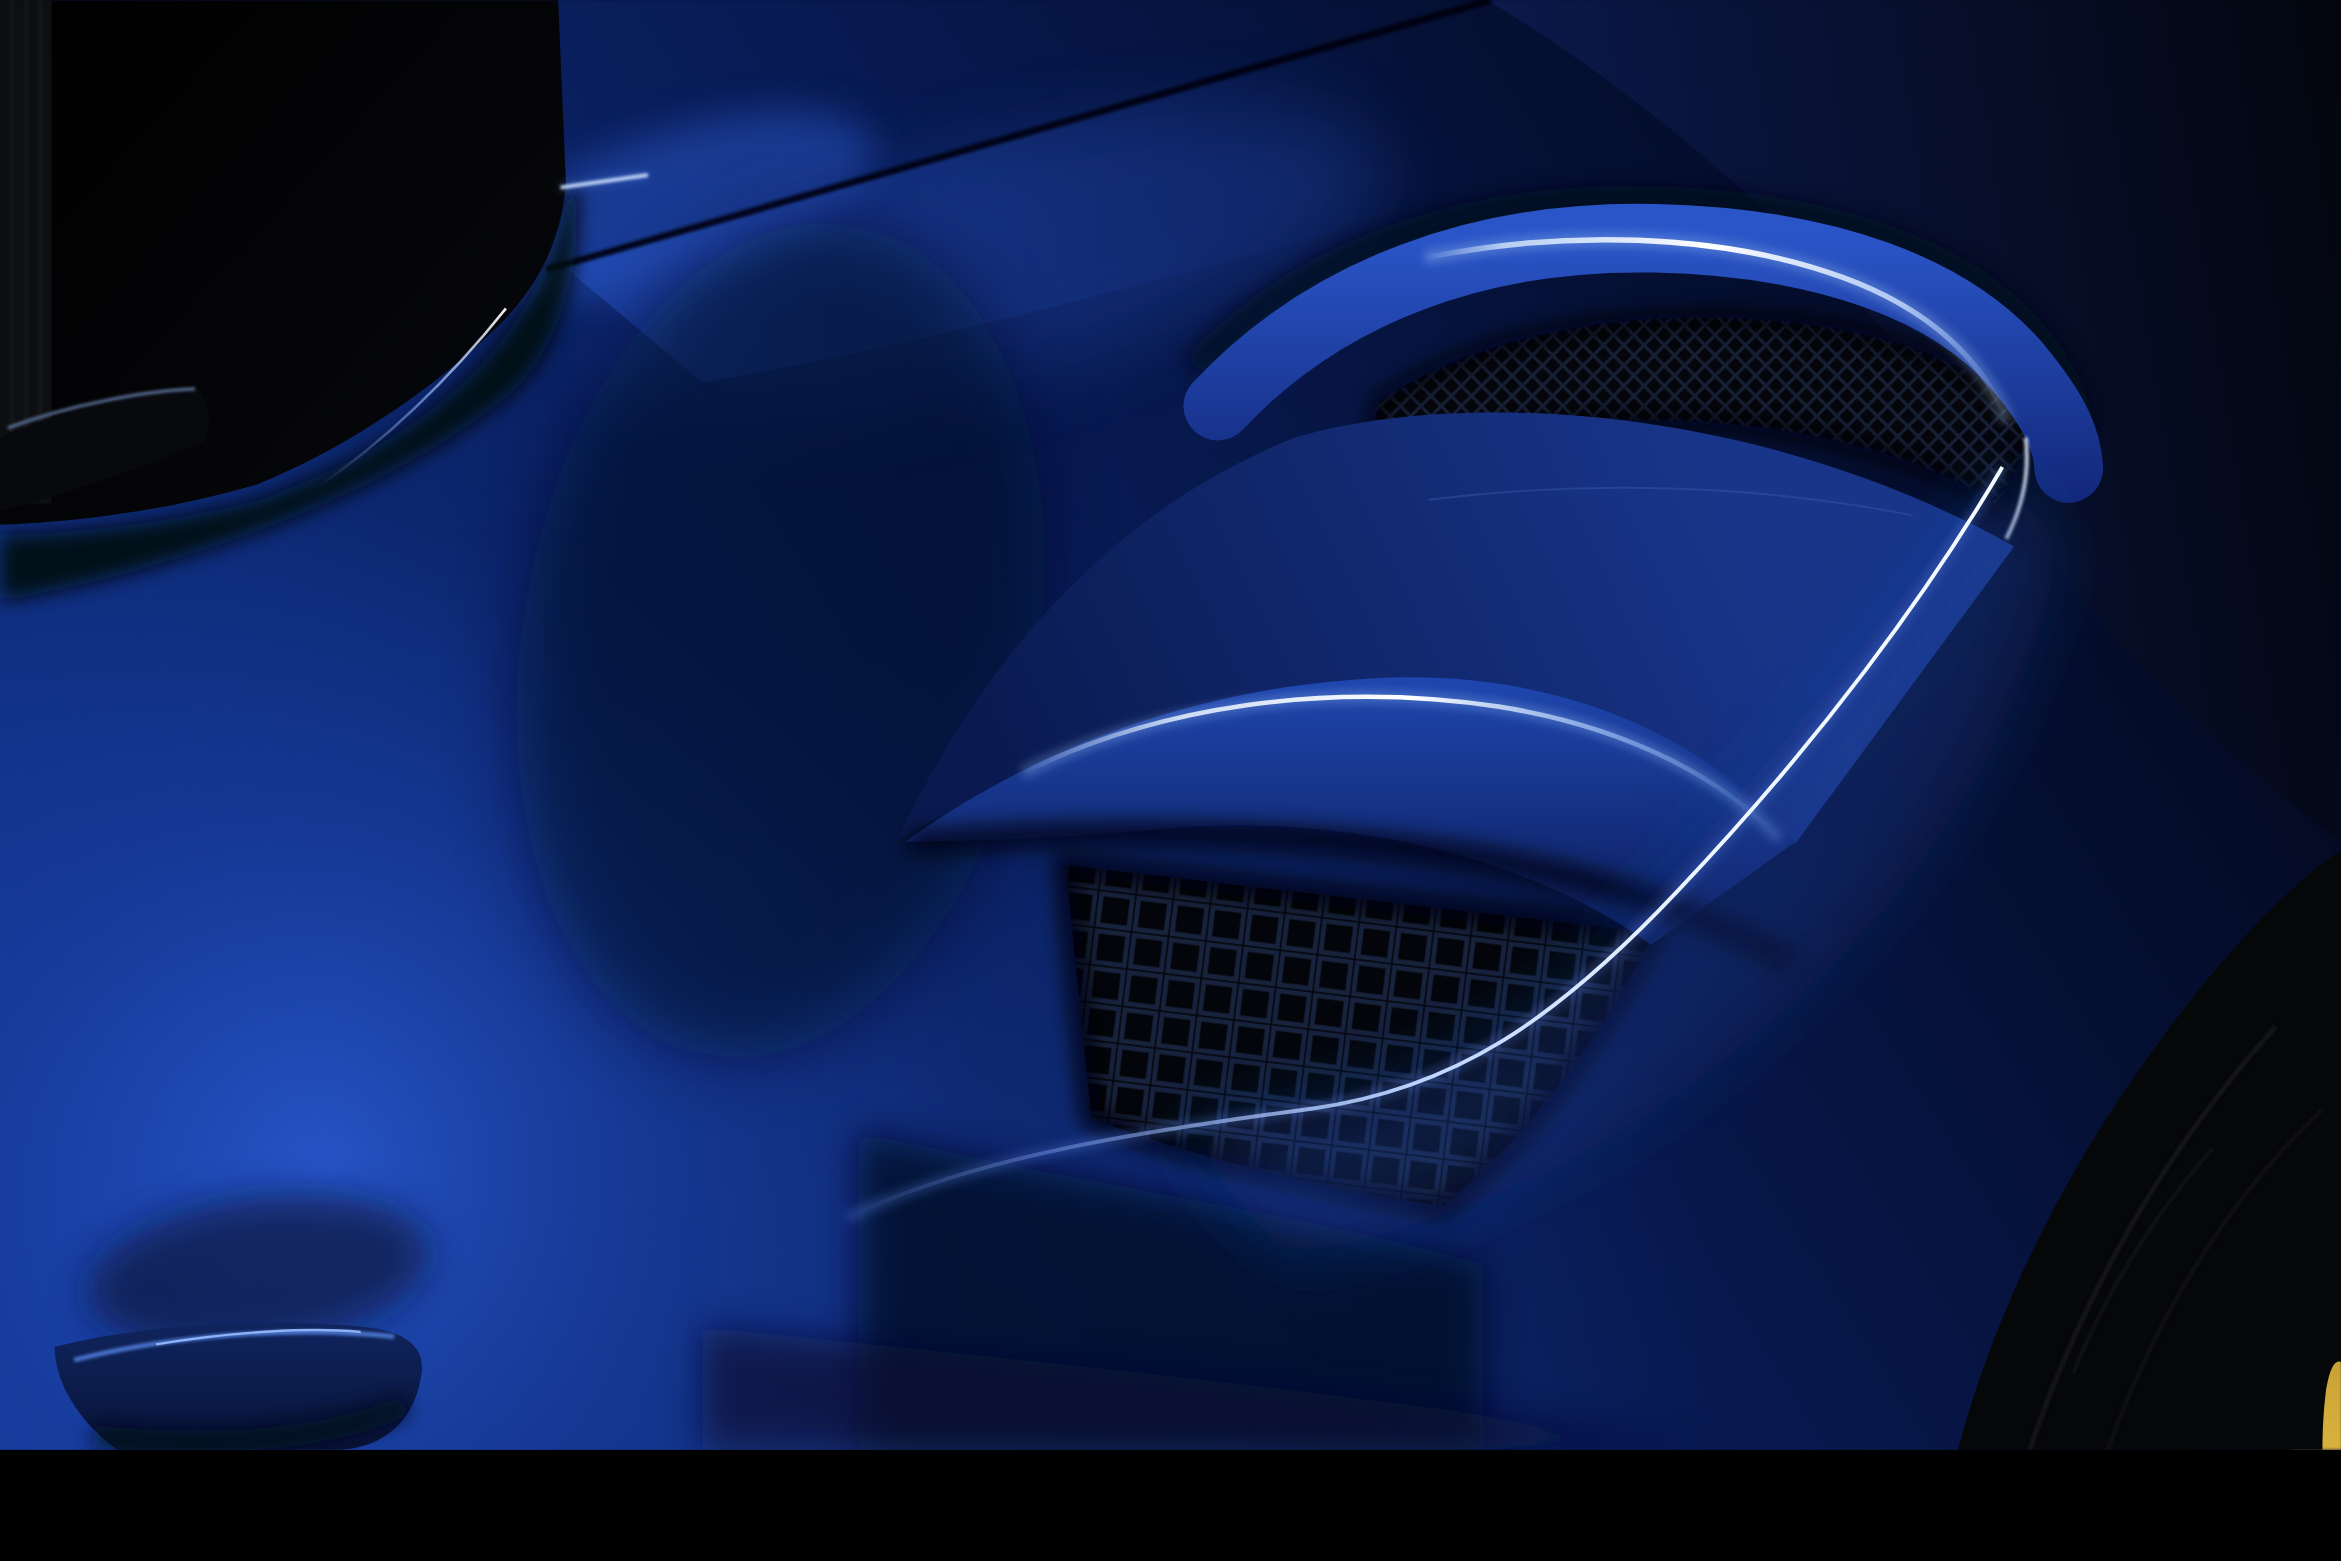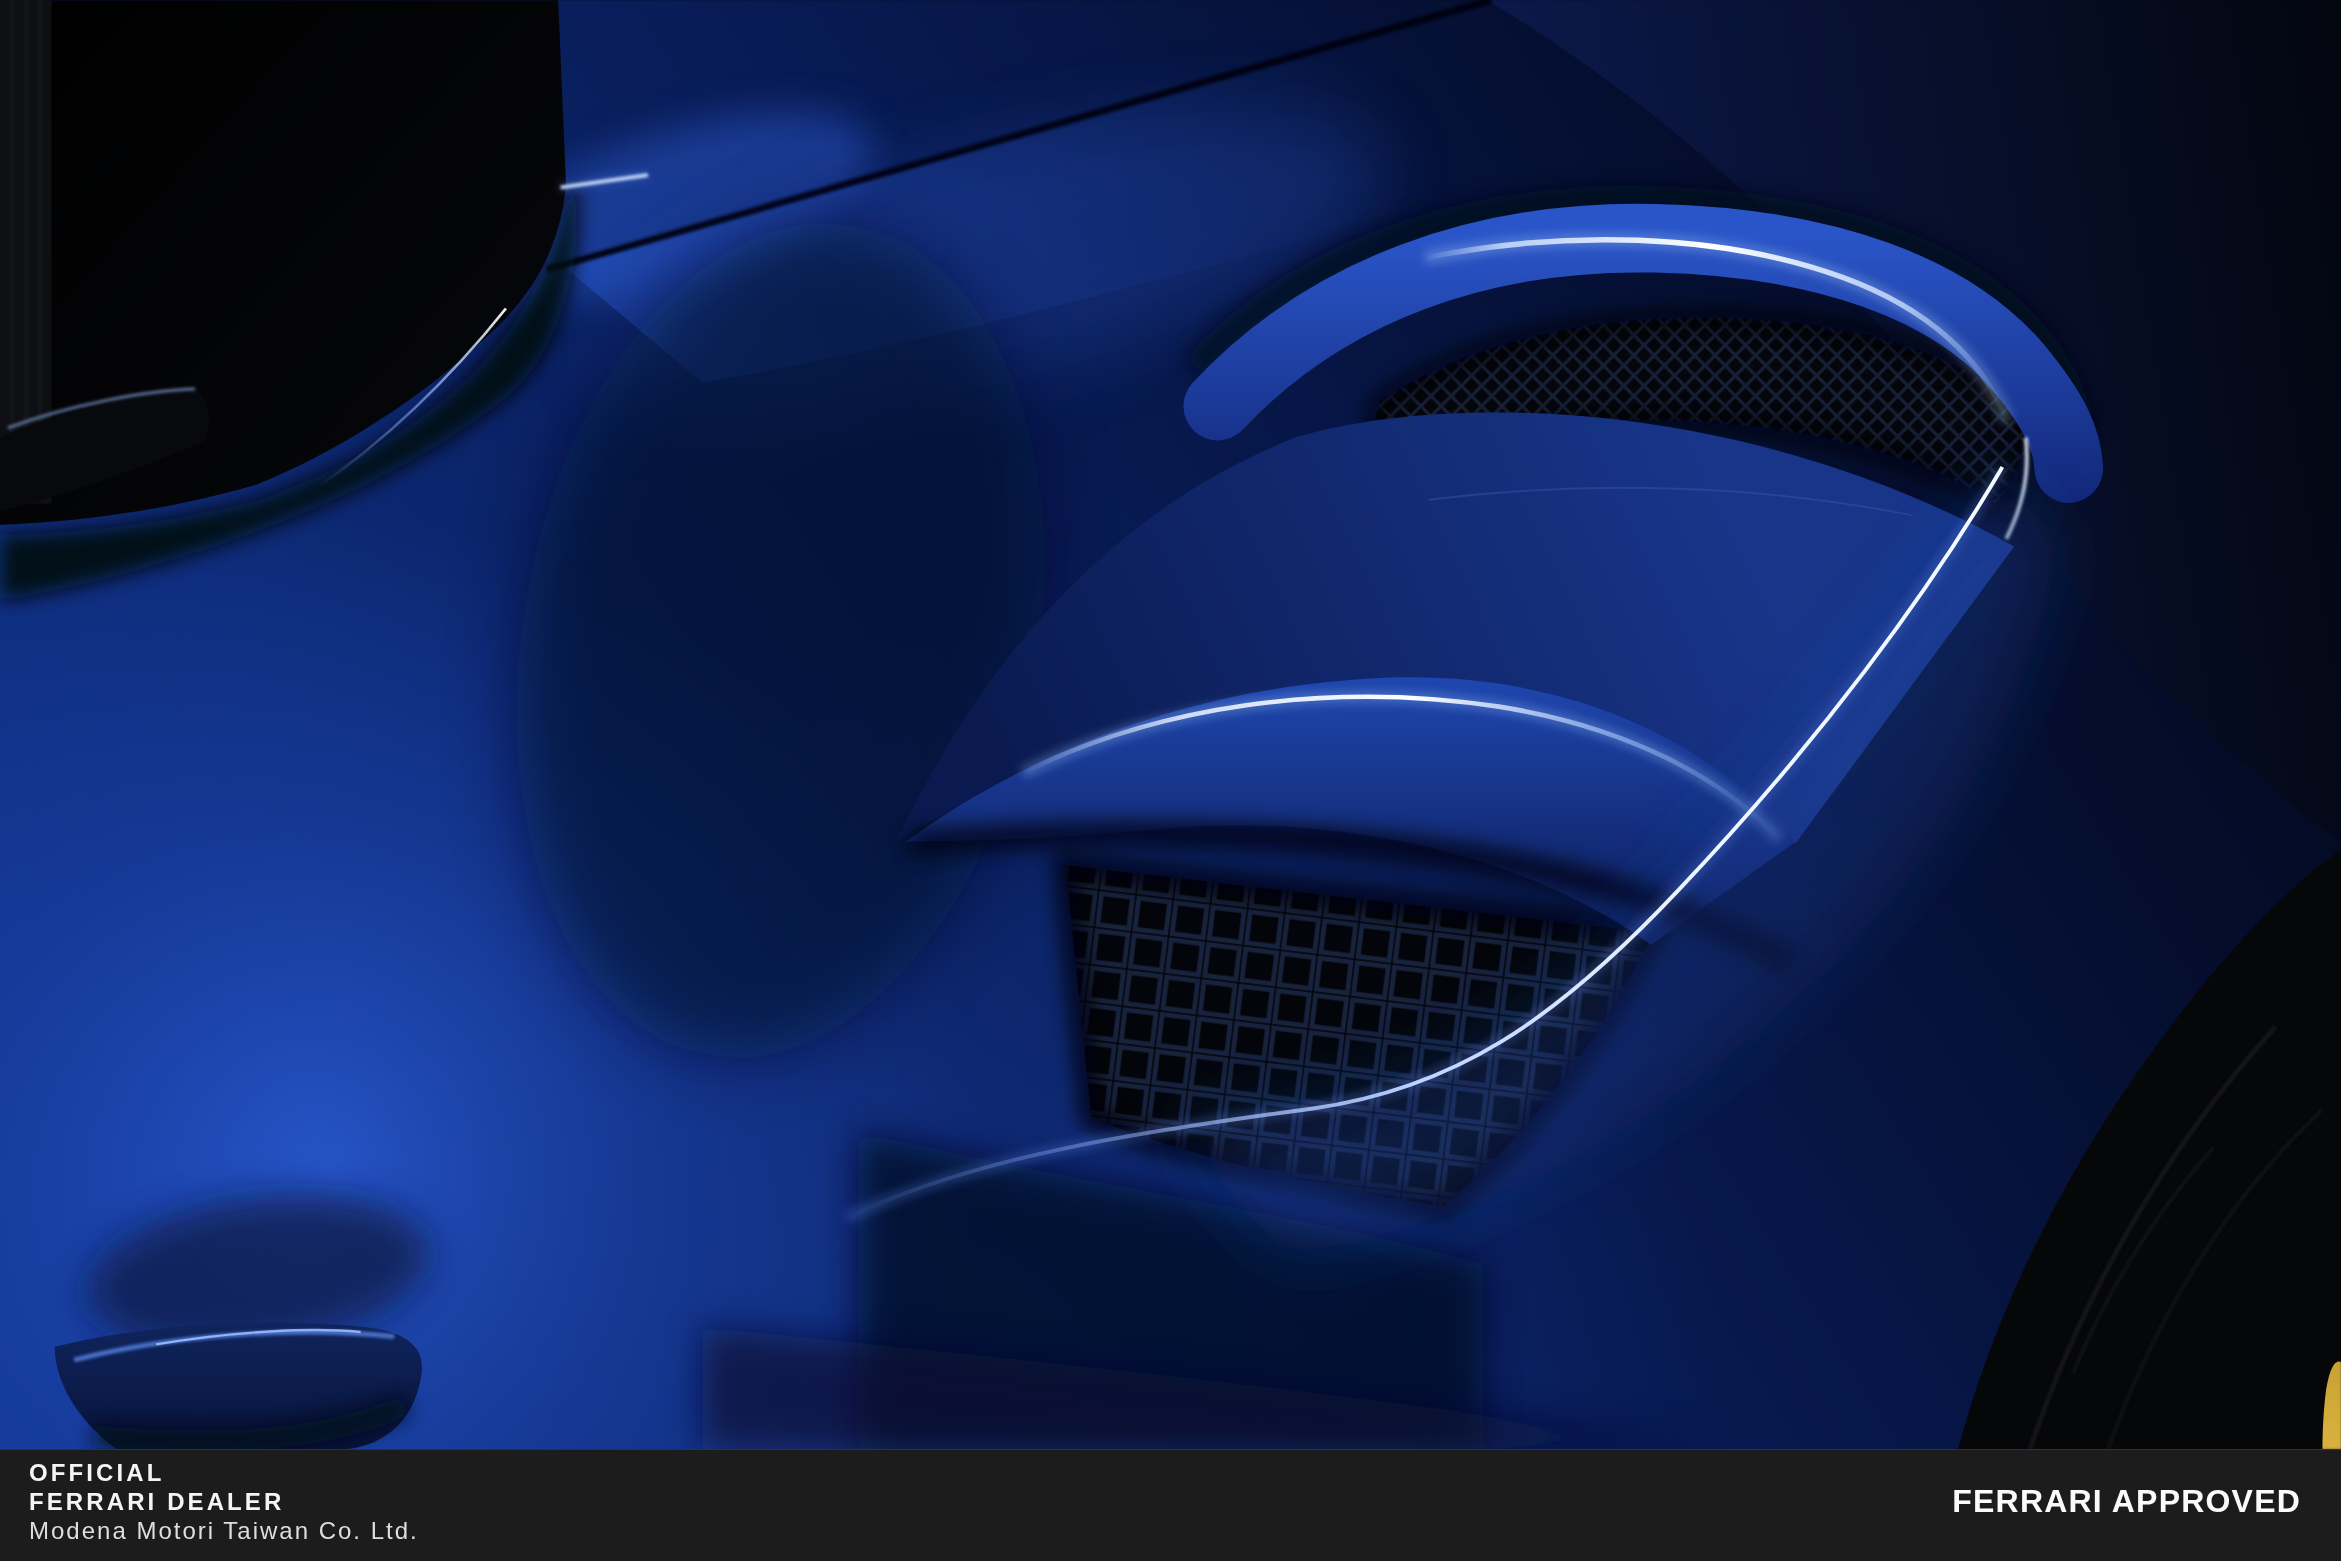--- a/index.html
+++ b/index.html
@@ -208,23 +208,15 @@
       <g>
         <rect x="2936" y="1700" width="64" height="157" fill="url(#calGrad)" filter="url(#b2)"></rect>
         <path d="M 2508,1857 C 2552,1692 2636,1512 2758,1345 C 2842,1228 2930,1135 3000,1088 L 3000,1745 C 2992,1740 2984,1750 2979,1785 C 2976,1810 2975,1835 2975,1857 Z" fill="#060709"></path>
         <path d="M 2600,1857 C 2665,1665 2770,1475 2915,1315" stroke="#1a1b20" stroke-width="6" opacity="0.7" fill="none" filter="url(#b2)"></path>
         <path d="M 2700,1857 C 2760,1690 2850,1540 2975,1420" stroke="#17181d" stroke-width="5" opacity="0.6" fill="none" filter="url(#b2)"></path>
         <path d="M 2655,1760 C 2700,1650 2760,1555 2835,1470" stroke="#2a2b31" stroke-width="3" opacity="0.5" fill="none" filter="url(#b2)"></path>
       </g>
     </svg>
   </div>
 
-  <div class="footer">
-    <div class="footer-left">
-      <div class="f-line">OFFICIAL</div>
-      <div class="f-line">FERRARI DEALER</div>
-      <div class="f-line reg">Modena Motori Taiwan Co. Ltd.</div>
-    </div>
-    <div class="footer-right">FERRARI APPROVED</div>
-  </div>
 
 </div>
 
 
 </body></html>

